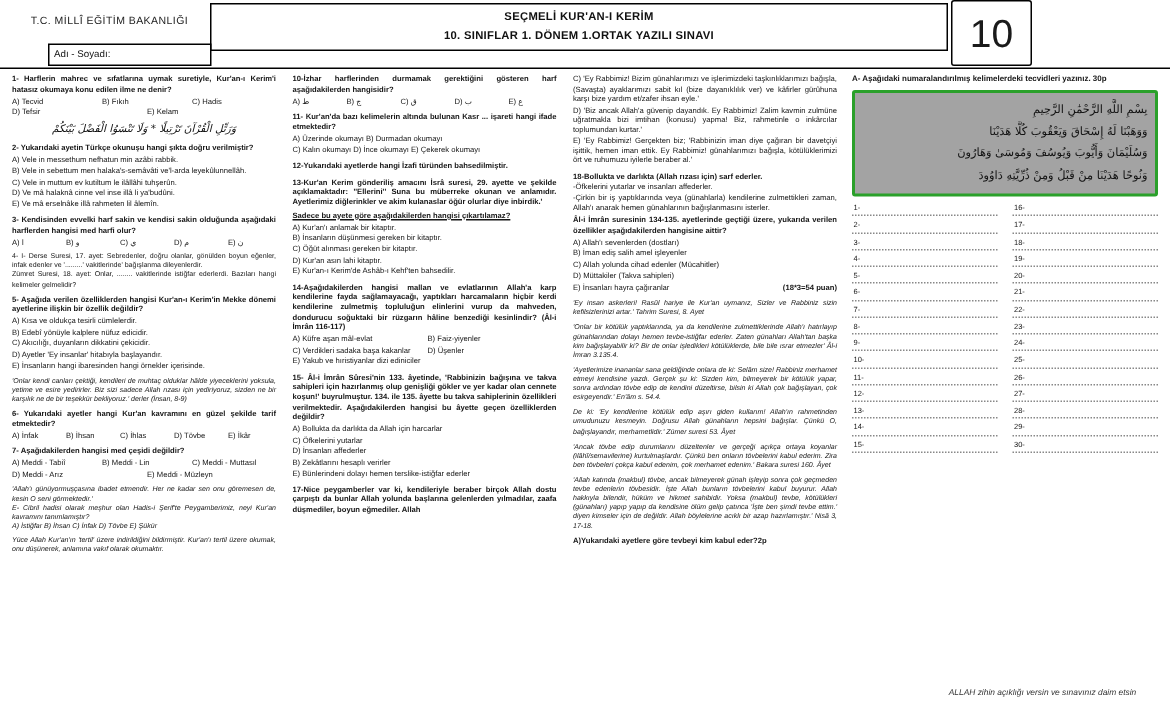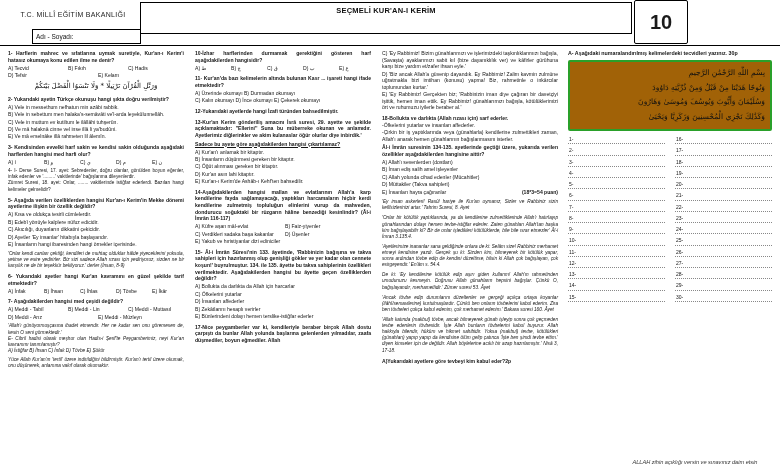--- a/index.html
+++ b/index.html
@@ -27,49 +27,49 @@
   .hdr-center{
     position:absolute;left:140px;top:2px;width:490px;height:30px;
     border:1px solid #000;text-align:center;
   }
   .hdr-center .l1{font-size:7.5px;font-weight:bold;margin-top:3px;letter-spacing:.2px;}
   .hdr-center .l2{font-size:7.5px;font-weight:bold;margin-top:4px;letter-spacing:.2px;}
   .hdr-score{
     position:absolute;left:634px;top:0px;width:52px;height:42px;
     border:1px solid #000;border-radius:2px;
     display:flex;align-items:center;justify-content:center;
-    font-size:20px;font-weight:bold;color:#1a1a1a;
+    font-size:26px;font-weight:normal;color:#1a1a1a;
   }
   .hdr-rule{position:absolute;left:0;top:45px;width:780px;height:1px;background:#000;}
 
   
   .col{position:absolute;top:50px;font-size:5.1px;line-height:1.30;text-align:justify;color:#151515;}
   .c1{left:8px;width:176px;}
   .c2{left:195px;width:176px;}
   .c3{left:382px;width:176px;}
   .c4{left:568px;width:204px;}
 
   .q{margin-bottom:4px;}
   .qt{font-weight:bold;}
   .opts{margin-top:1.5px;}
   .opt-row{display:flex;gap:4px;margin-bottom:.8px;}
   .opt{flex:1;}
   .blk{display:block;margin-bottom:.8px;}
   .ital{font-style:italic;}
   .sm{font-size:4.7px;}
   .ar{
     direction:rtl;text-align:center;font-family:"DejaVu Sans", sans-serif;
-    font-size:7px;line-height:1.55;margin:2px 0;color:#111;
+    font-size:7px;line-height:1.55;margin:2px 0;color:#111;font-style:italic;
   }
 
   
   .panel-title{font-size:5.3px;font-weight:bold;margin-bottom:3px;line-height:1.3;}
   .ayetbox{
     border:2px solid #2aa02a;border-radius:2px;
-    padding:4px 5px;background:#a16207;
+    padding:4px 5px;background:#a3a3a3;
     direction:rtl;text-align:right;
     font-family:"DejaVu Sans", sans-serif;
     font-size:7.6px;line-height:1.95;color:#111;
     margin-bottom:4px;
   }
   .ayetbox .ln{white-space:nowrap;overflow:hidden;text-overflow:clip;}
   .blanks{display:flex;gap:10px;margin-top:4px;font-size:5px;line-height:1.65;}
   .blanks .bcol{flex:1;}
   .blanks .bline{border-bottom:1px dotted #888;margin-bottom:2px;padding-left:1px;}
   .footer-note{
@@ -83,20 +83,21 @@
 <div class="page">
 
   <div class="header">
     <div class="hdr-left">
       <div class="hdr-logo">T.C.
 MİLLÎ EĞİTİM BAKANLIĞI</div>
       <div class="hdr-namebox">Adı - Soyadı:</div>
     </div>
     <div class="hdr-center">
       <div class="l1">SEÇMELİ KUR'AN-I KERİM</div>
+      <div class="l2">10. SINIFLAR 1. DÖNEM 1.ORTAK YAZILI SINAVI</div>
     </div>
     <div class="hdr-score">10</div>
     <div class="hdr-rule"></div>
   </div>
 
   <div class="col c1">
 
     <div class="q">
       <div class="qt">1- Harflerin mahrec ve sıfatlarına uymak suretiyle, Kur'an-ı Kerim'i hatasız okumaya konu edilen ilme ne denir?</div>
       <div class="opts">
@@ -284,23 +285,23 @@
     <div class="q qt">A)Yukarıdaki ayetlere göre tevbeyi kim kabul eder?2p</div>
 
   </div>
 
   <div class="col c4">
 
     <div class="panel-title">A-  Aşağıdaki numaralandırılmış kelimelerdeki tecvidleri yazınız. 30p</div>
 
     <div class="ayetbox">
       <div class="ln">بِسْمِ اللَّهِ الرَّحْمَٰنِ الرَّحِيمِ</div>
+      <div class="ln">وَوَهَبْنَا لَهُ إِسْحَاقَ وَيَعْقُوبَ كُلًّا هَدَيْنَا</div>
+      <div class="ln">وَسُلَيْمَانَ وَأَيُّوبَ وَيُوسُفَ وَمُوسَىٰ وَهَارُونَ</div>
       <div class="ln">وَنُوحًا هَدَيْنَا مِنْ قَبْلُ وَمِنْ ذُرِّيَّتِهِ دَاوُودَ</div>
-      <div class="ln">وَسُلَيْمَانَ وَأَيُّوبَ وَيُوسُفَ وَمُوسَىٰ وَهَارُونَ</div>
-      <div class="ln">وَكَذَٰلِكَ نَجْزِي الْمُحْسِنِينَ وَزَكَرِيَّا وَيَحْيَىٰ</div>
     </div>
 
     <div class="blanks">
       <div class="bcol">
         <div class="bline">1-</div>
         <div class="bline">2-</div>
         <div class="bline">3-</div>
         <div class="bline">4-</div>
         <div class="bline">5-</div>
         <div class="bline">6-</div>

